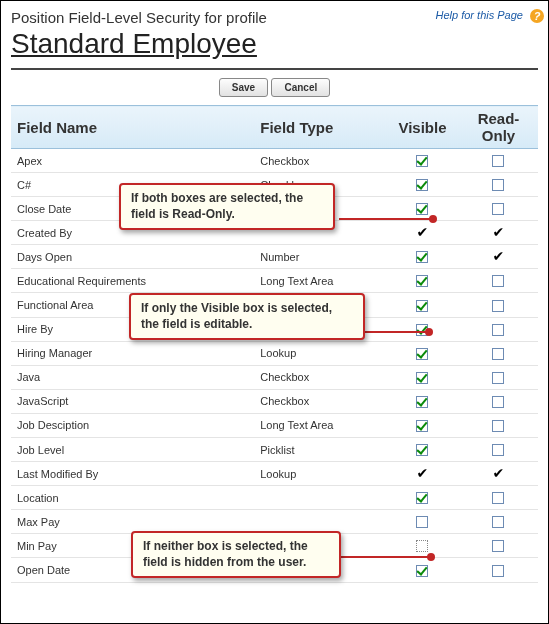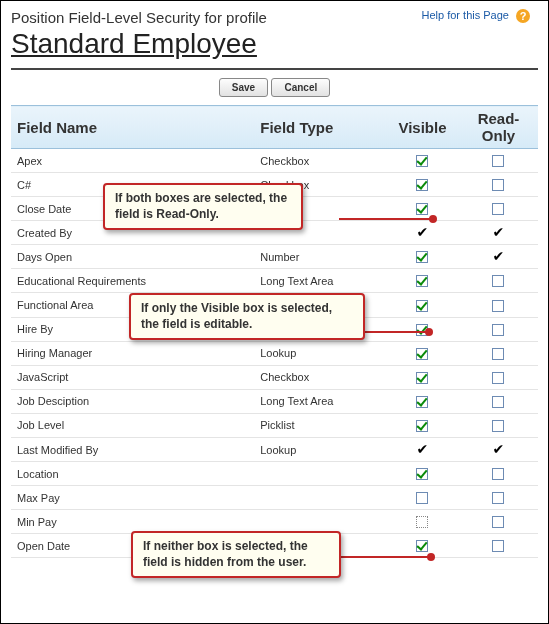--- a/index.html
+++ b/index.html
@@ -14,23 +14,24 @@
     overflow: hidden;
     position: relative;
     border: 1px solid #000;
   }
   .page {
     padding: 8px 10px;
   }
   .help-link {
     position: absolute;
     top: 8px;
-    right: 18px;
+    right: 4px;
     font-size: 11px;
     color: #1b5aa6;
+    font-style: italic;
   }
   .help-link a { color: #1b5aa6; text-decoration: none; }
   .help-icon {
     display: inline-block;
     width: 14px; height: 14px;
     border-radius: 50%;
     background: #f5a623;
     color: #fff;
     font-weight: bold;
     text-align: center;
@@ -233,20 +234,26 @@
           <td class="center"><span class="cb checked"></span></td>
           <td class="center"><span class="cb"></span></td>
         </tr>
         <tr>
           <td>Hiring Manager</td>
           <td>Lookup</td>
           <td class="center"><span class="cb checked"></span></td>
           <td class="center"><span class="cb"></span></td>
         </tr>
         <tr>
+          <td>Java</td>
+          <td>Checkbox</td>
+          <td class="center"><span class="cb checked"></span></td>
+          <td class="center"><span class="cb"></span></td>
+        </tr>
+        <tr>
           <td>JavaScript</td>
           <td>Checkbox</td>
           <td class="center"><span class="cb checked"></span></td>
           <td class="center"><span class="cb"></span></td>
         </tr>
         <tr>
           <td>Job Desciption</td>
           <td>Long Text Area</td>
           <td class="center"><span class="cb checked"></span></td>
           <td class="center"><span class="cb"></span></td>
@@ -284,21 +291,21 @@
         <tr>
           <td>Open Date</td>
           <td>Date</td>
           <td class="center"><span class="cb checked"></span></td>
           <td class="center"><span class="cb"></span></td>
         </tr>
       </tbody>
   </table>
 </div>
 
-<div class="callout" style="left:102px; top:182px; width:200px;">
+<div class="callout" style="left:118px; top:182px; width:216px;">
   <span>If both boxes are selected, the field is Read-Only.</span>
 </div>
 <div class="pointer" style="left:338px; top:217px; width:92px;"></div>
 
 <div class="callout" style="left:128px; top:292px; width:236px;">
   <span>If only the Visible box is selected, the field is editable.</span>
 </div>
 <div class="pointer" style="left:328px; top:330px; width:98px;"></div>
 
 <div class="callout" style="left:130px; top:530px; width:210px;">

